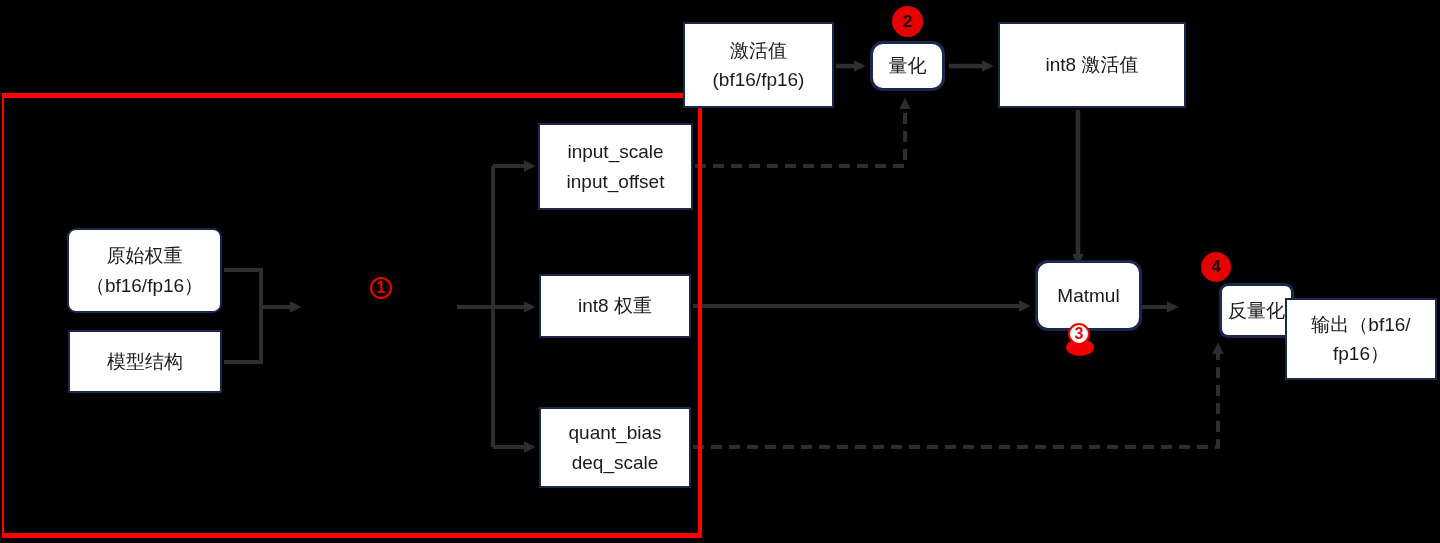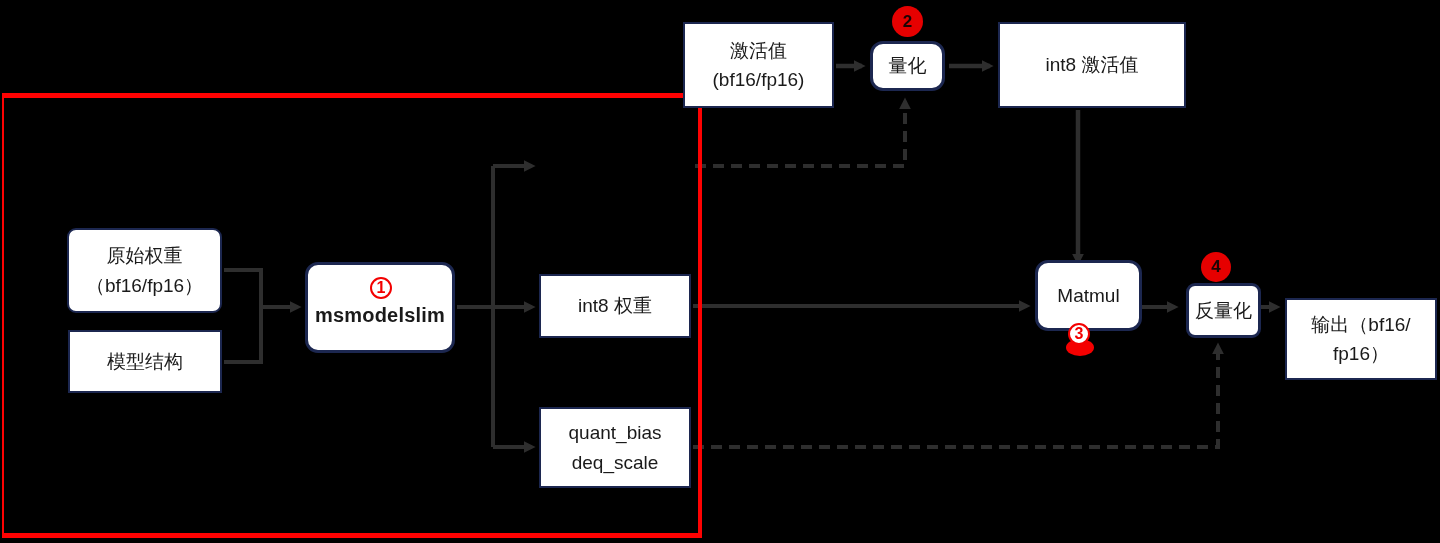--- a/index.html
+++ b/index.html
@@ -132,39 +132,40 @@
 
   <div class="box" style="left:67px; top:228px; width:155px; height:85px;border-radius:9px;">
     <span>原始权重</span>
     <span>（bf16/fp16）</span>
   </div>
 
   <div class="box" style="left:68px; top:330px; width:154px; height:63px;">
     <span>模型结构</span>
   </div>
 
-  <div class="box rounded" style="left:305px; top:262px; width:150px; height:91px; padding-top:16px;">
-    <span class="bold-label">msmodelslim</span>
+
+  <div class="box" style="left:538px; top:123px; width:155px; height:87px;">
+    <span>input_scale</span>
+    <span>input_offset</span>
   </div>
-
 
   <div class="box" style="left:539px; top:274px; width:152px; height:64px;">
     <span>int8 权重</span>
   </div>
 
   <div class="box" style="left:539px; top:407px; width:152px; height:81px;">
     <span>quant_bias</span>
     <span>deq_scale</span>
   </div>
 
   <div class="box rounded" style="left:1035px; top:260px; width:107px; height:71px;">
     <span>Matmul</span>
   </div>
 
-  <div class="box rounded" style="left:1186px; top:283px; width:75px; height:55px;border-radius:9px;">
+  <div class="box rounded" style="left:1219px; top:283px; width:75px; height:55px;border-radius:9px;">
     <span>反量化</span>
   </div>
 
   <div class="box" style="left:1285px; top:266px; width:152px; height:82px;margin-top:32px;">
     <span>输出（bf16/</span>
     <span>fp16）</span>
   </div>
 
   <div class="badge badge-outline" style="left:370px; top:277px; width:22px; height:22px;">1</div>
 

